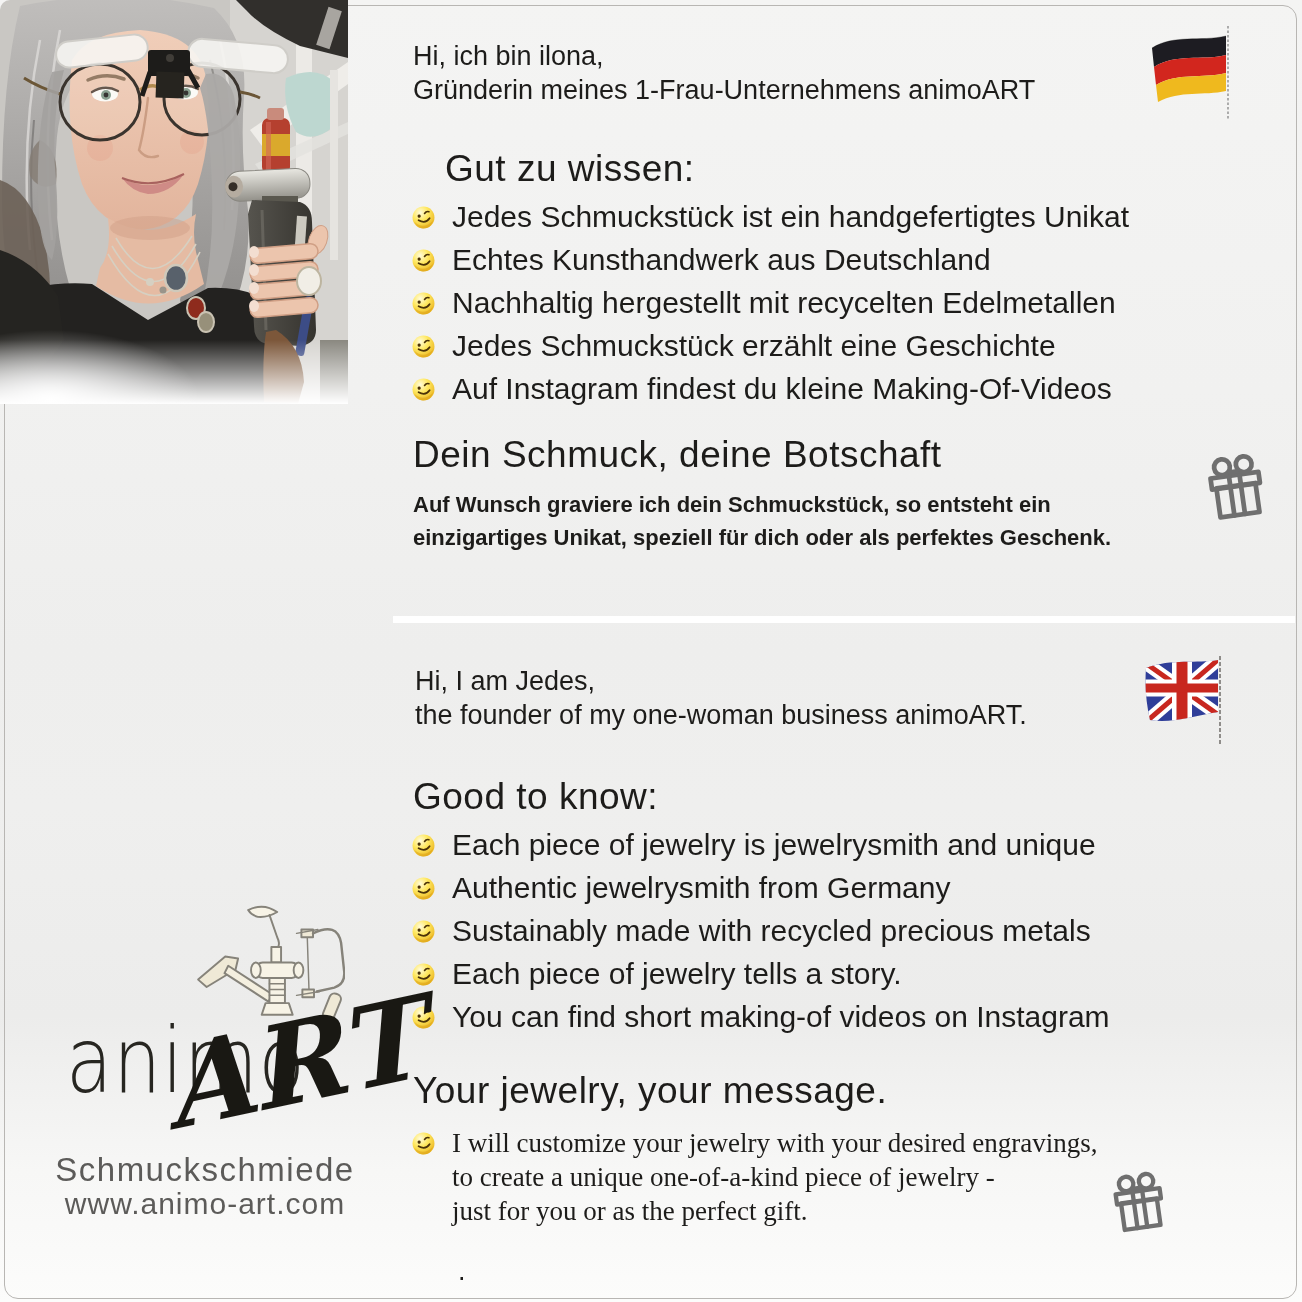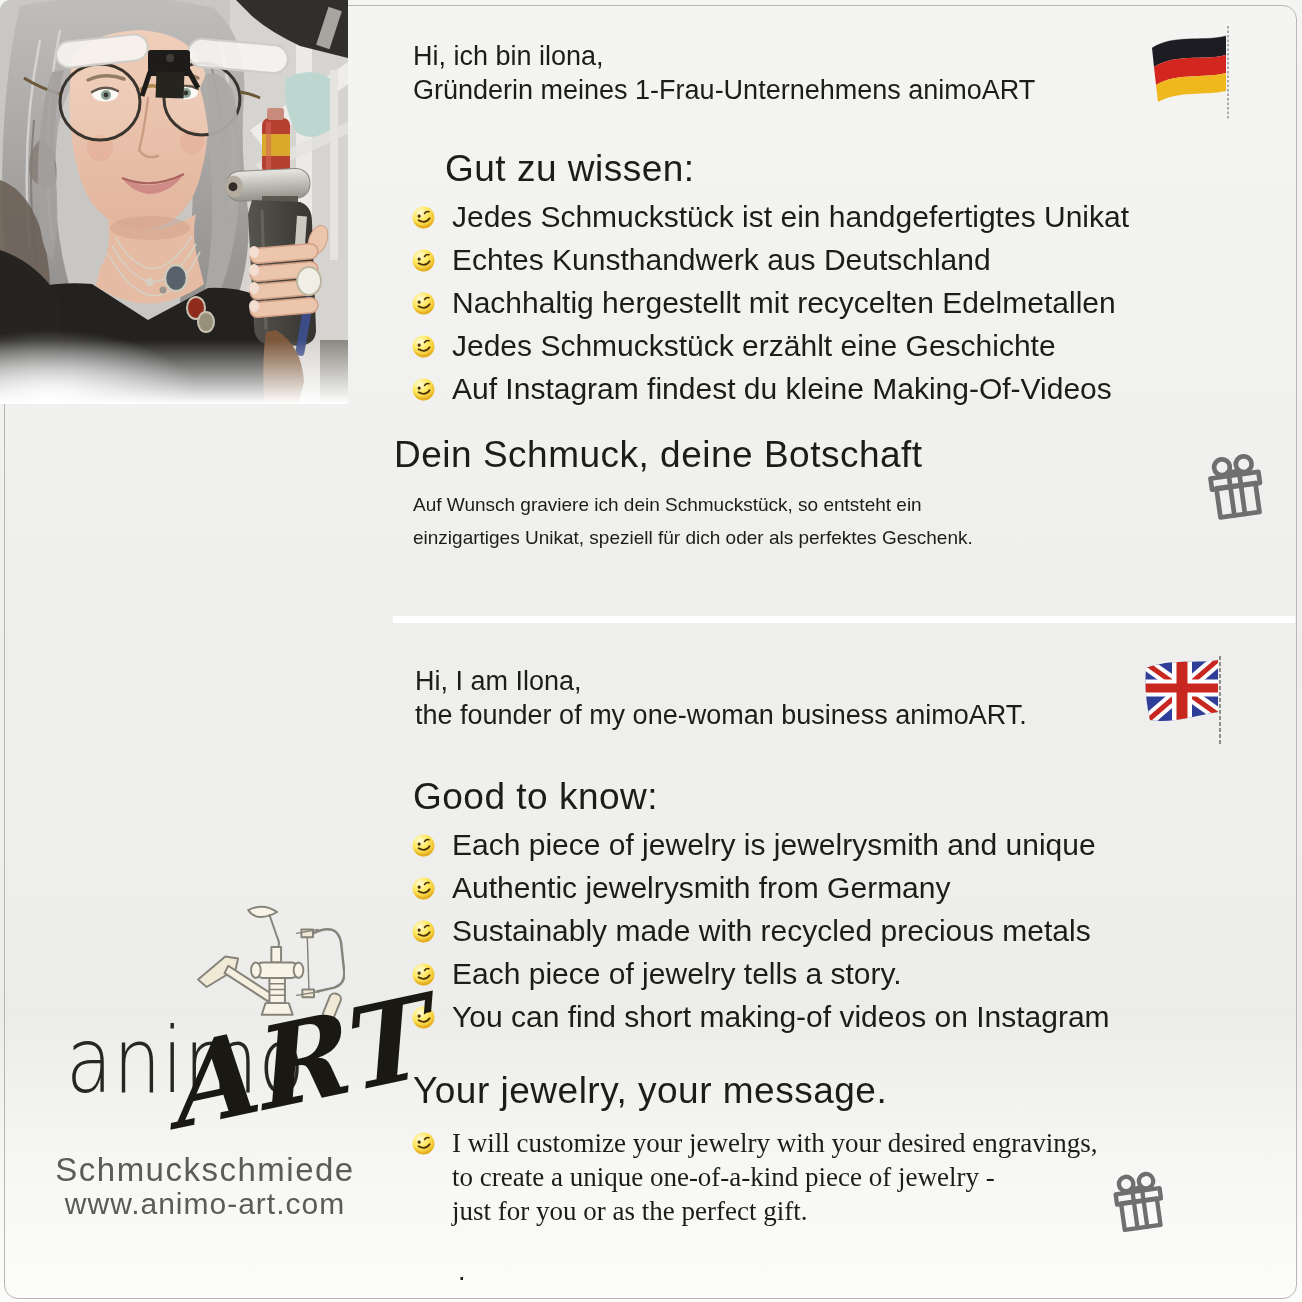--- a/index.html
+++ b/index.html
@@ -6,21 +6,21 @@
   #canvas{
     position:relative;width:1302px;height:1302px;overflow:hidden;
     font-family:"Liberation Sans", sans-serif;color:#1d1c1a;
     background:linear-gradient(180deg,#f4f4f3 0%,#f1f1f0 30%,#eeeeed 50%,#efefee 62%,#ececeb 78%,#f7f7f6 90%,#fcfcfb 100%);
   }
   .page-border{position:absolute;left:4px;top:5px;width:1291px;height:1292px;
     border:1px solid #b8b6b3;border-radius:14px;pointer-events:none;}
   .abs{position:absolute;}
   .greeting{font-size:27px;line-height:34px;font-weight:300;}
   .section-title{font-size:37px;font-weight:300;letter-spacing:.5px;}
-  .para{font-size:19px;line-height:33px;font-weight:400;}
+  .para{font-size:22px;line-height:33px;font-weight:700;}
   .bullet-list{display:block;}
   .bullet-row{display:flex;align-items:flex-start;gap:15px;margin-bottom:13px;}
   .bullet-row .smiley{width:27px;height:27px;flex:0 0 27px;margin-top:2px;}
   .bullet-text{font-size:30px;line-height:30px;font-weight:300;}
   .msg-bullet{display:flex;align-items:flex-start;gap:15px;}
   .msg-bullet .smiley{width:27px;height:27px;flex:0 0 27px;margin-top:4px;}
   .msg-lines{font-size:27px;line-height:34px;font-weight:300;font-family:Liberation Serif, serif;}
   .divider{background:#ffffff;}
   .photo-wrap{left:0;top:0;width:348px;height:404px;border-radius:10px 0 0 0;overflow:hidden;}
   .brand-animo{font-family:"DejaVu Sans",sans-serif;font-weight:200;font-size:86px;color:#272621;
@@ -260,21 +260,21 @@
       <div class="bullet-text">Jedes Schmuckstück erzählt eine Geschichte</div>
     </div>
     <div class="bullet-row">
       <svg class="smiley" viewBox="0 0 32 32">
           <use href="#wink"></use>
         </svg>
       <div class="bullet-text">Auf Instagram findest du kleine Making-Of-Videos</div>
     </div>
   </div>
 
-  <div class="abs section-title" style="left:394px;top:434px;">Dein Schmuck, deine Botschaft</div>
+  <div class="abs section-title" style="left:413px;top:434px;">Dein Schmuck, deine Botschaft</div>
   <div class="abs para" style="left:413px;top:488px;">
     <div>Auf Wunsch graviere ich dein Schmuckstück, so entsteht ein</div>
     <div>einzigartiges Unikat, speziell für dich oder als perfektes Geschenk.</div>
   </div>
 
   <div class="abs" style="left:1200px;top:450px;width:72px;height:76px;">
     <svg width="72" height="76" viewBox="0 0 64 64">
         <use href="#gift"></use>
       </svg>
   </div>
@@ -301,21 +301,21 @@
           </g>
         <line x1="40" y1="4" x2="40" y2="76" stroke="#ffffff" stroke-width="20"></line>
         <line x1="0" y1="38" x2="80" y2="38" stroke="#ffffff" stroke-width="17"></line>
         <line x1="40" y1="4" x2="40" y2="76" stroke="#c8271f" stroke-width="11"></line>
         <line x1="0" y1="38" x2="80" y2="38" stroke="#c8271f" stroke-width="9"></line>
       </g>
     </svg>
   </div>
 
   <div class="abs greeting" style="left:415px;top:664px;">
-    <div>Hi, I am Ilona,</div>
+    <div>Hi, I am Jedes,</div>
     <div>the founder of my one-woman business animoART.</div>
   </div>
 
   <div class="abs section-title" style="left:413px;top:776px;">Good to know:</div>
 
   <div class="abs bullet-list" style="left:410px;top:830px;">
     <div class="bullet-row">
       <svg class="smiley" viewBox="0 0 32 32">
           <use href="#wink"></use>
         </svg>

